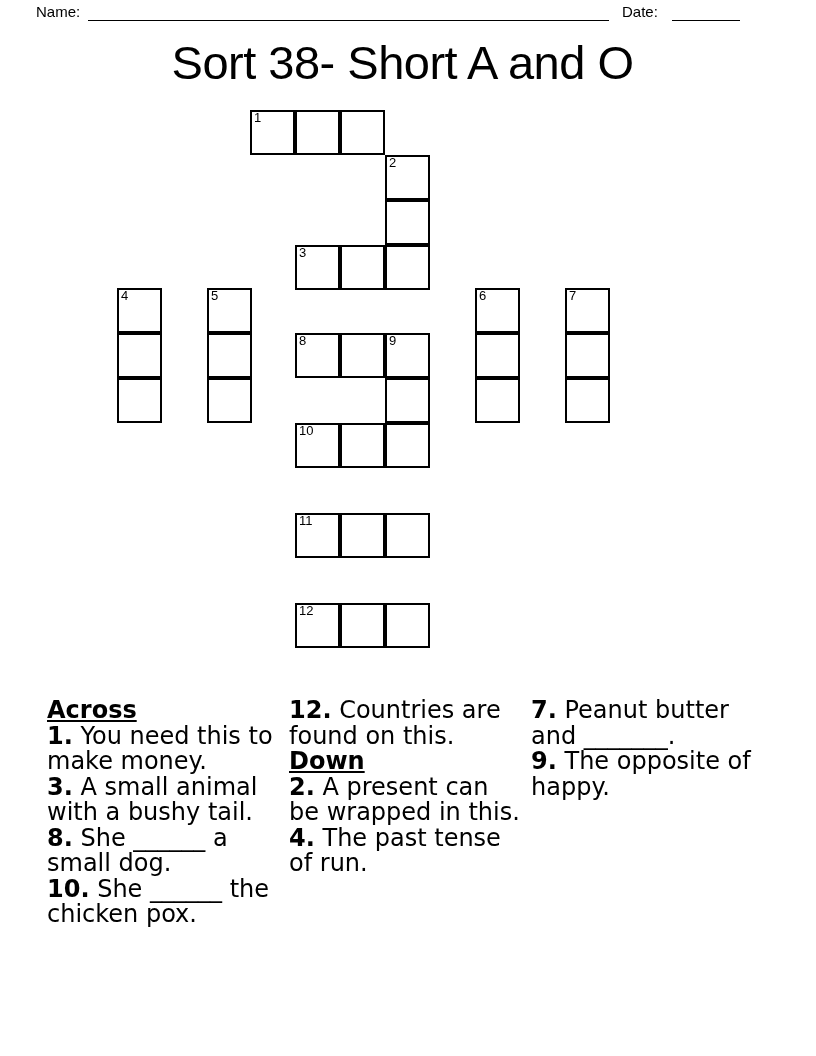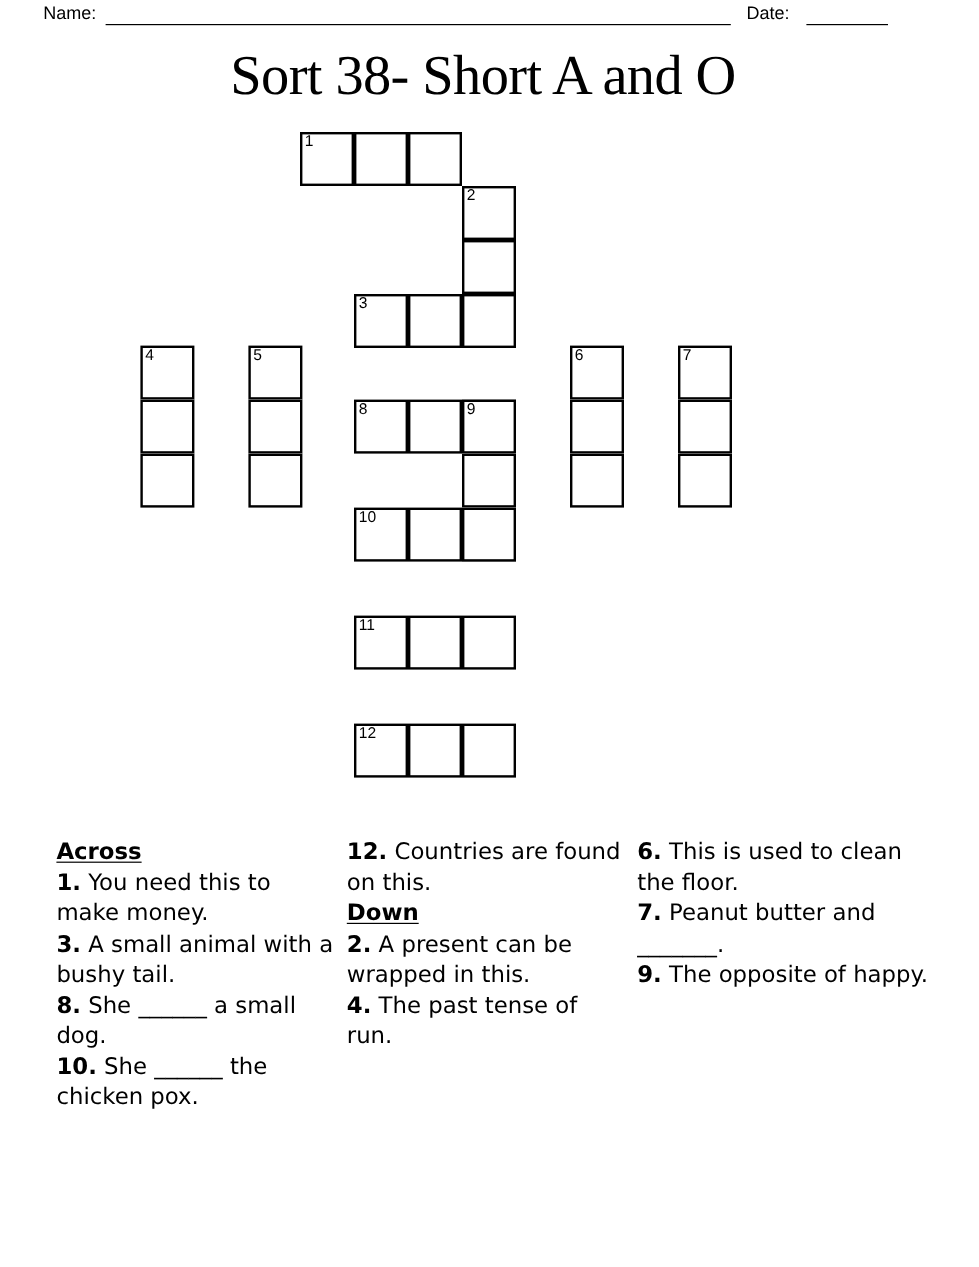--- a/index.html
+++ b/index.html
@@ -41,21 +41,21 @@
   #date-label { left: 622px; top: 2px; }
   #date-rule  { left: 672px; top: 20px; width: 68px; }
 
   
   #worksheet-title {
     position: absolute;
     left: 0;
     top: 34px;
     width: 805px;
     text-align: center;
-    font-family: Liberation Serif, serif;
+    font-family: Liberation Sans, sans-serif;
     font-size: 47px;
     font-weight: 400;
     letter-spacing: -0.5px;
     line-height: 58px;
     white-space: nowrap;
   }
 
   
   #crossword-grid {
     position: absolute;
@@ -89,21 +89,21 @@
     position: absolute;
     left: 0;
     top: 698px;
     width: 816px;
     height: 280px;
   }
   .clue-column {
     position: absolute;
     top: 0;
     font-family: "DejaVu Sans", sans-serif;
-    font-size: 19px;
+    font-size: 24px;
     line-height: 25.5px;
   }
   #clue-col-0 { left: 47px; width: 232px; }
   #clue-col-1 { left: 289px; width: 235px; }
   #clue-col-2 { left: 531px; width: 245px; }
 
   .clue-heading {
     font-weight: 700;
     text-decoration: underline;
     text-underline-offset: 2px;
@@ -202,17 +202,16 @@
       <span class="clue-item"><span class="clue-num">8.</span> <span class="clue-text">She ______ a small dog.</span></span>
       <span class="clue-item"><span class="clue-num">10.</span> <span class="clue-text">She ______ the chicken pox.</span></span>
     </div>
   <div class="clue-column" id="clue-col-1">
       <span class="clue-item"><span class="clue-num">12.</span> <span class="clue-text">Countries are found on this.</span></span>
       <span class="clue-heading">Down</span>
       <span class="clue-item"><span class="clue-num">2.</span> <span class="clue-text">A present can be wrapped in this.</span></span>
       <span class="clue-item"><span class="clue-num">4.</span> <span class="clue-text">The past tense of run.</span></span>
     </div>
   <div class="clue-column" id="clue-col-2">
-      <span class="clue-item"><span class="clue-num">6.</span> <span class="clue-text">This is used to clean the floor.</span></span>
       <span class="clue-item"><span class="clue-num">7.</span> <span class="clue-text">Peanut butter and _______.</span></span>
       <span class="clue-item"><span class="clue-num">9.</span> <span class="clue-text">The opposite of happy.</span></span>
     </div>
 </div>
 
 </body></html>

